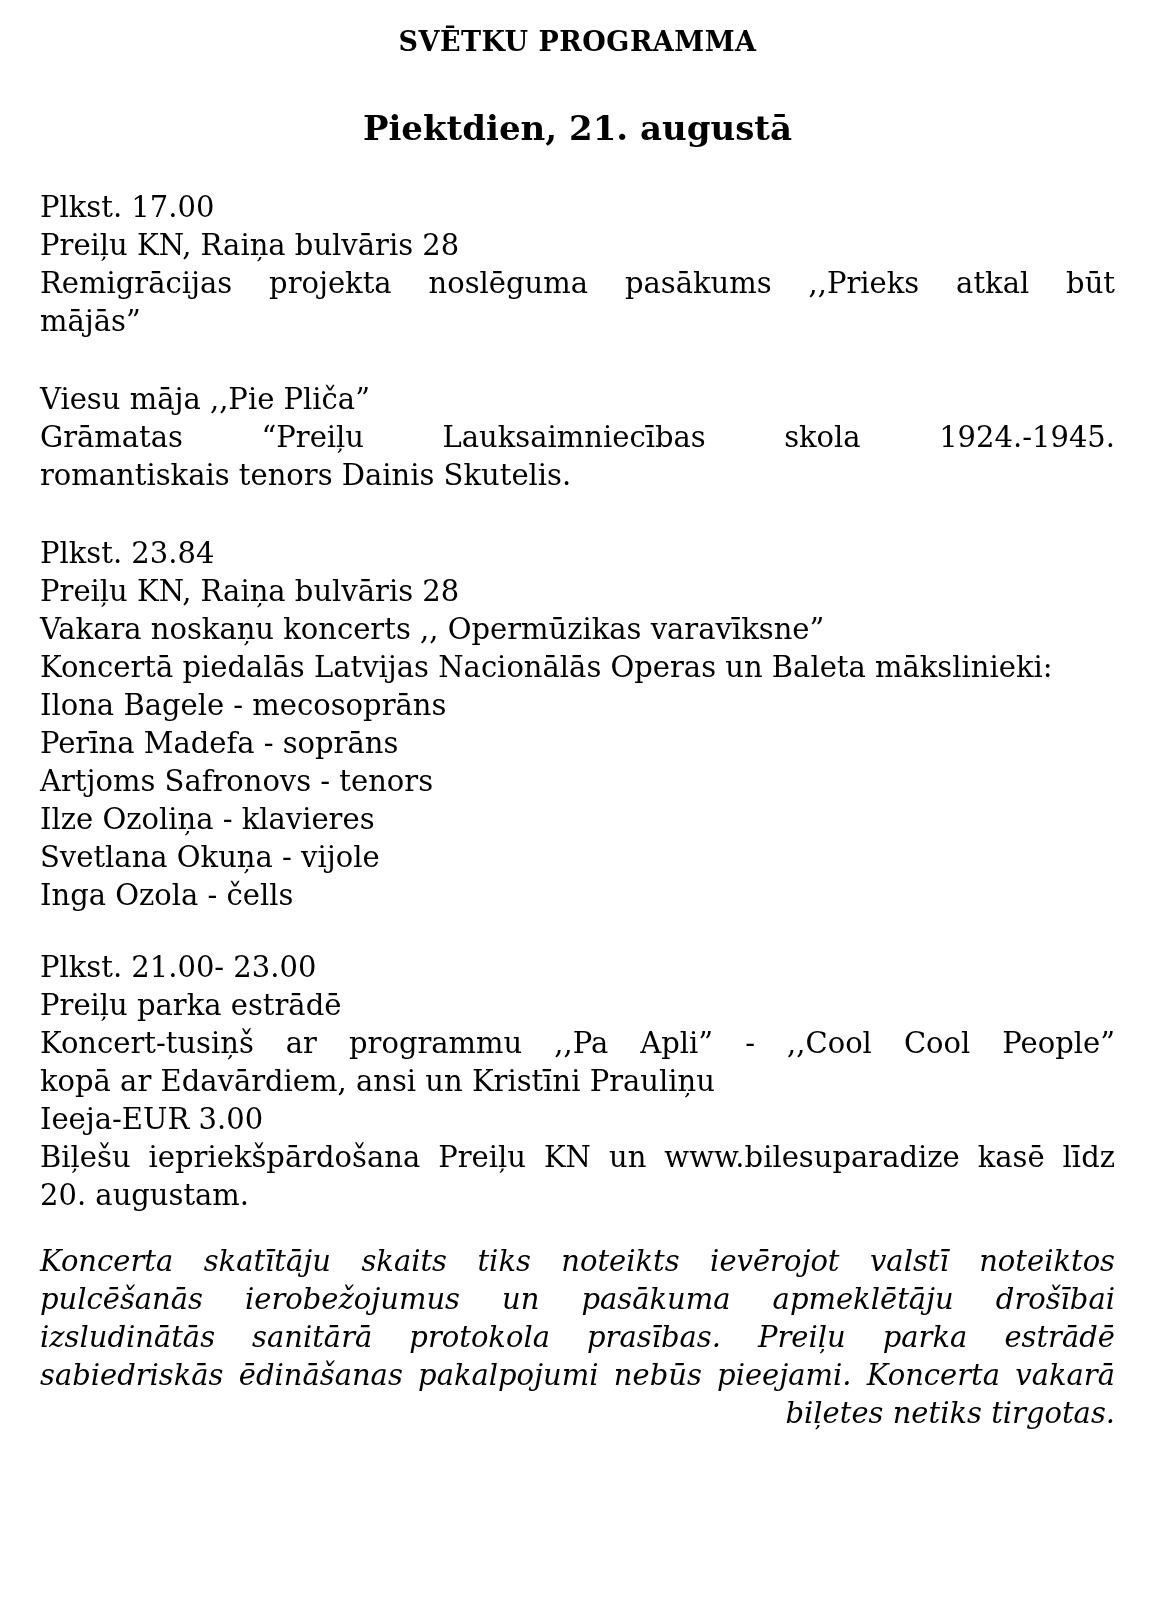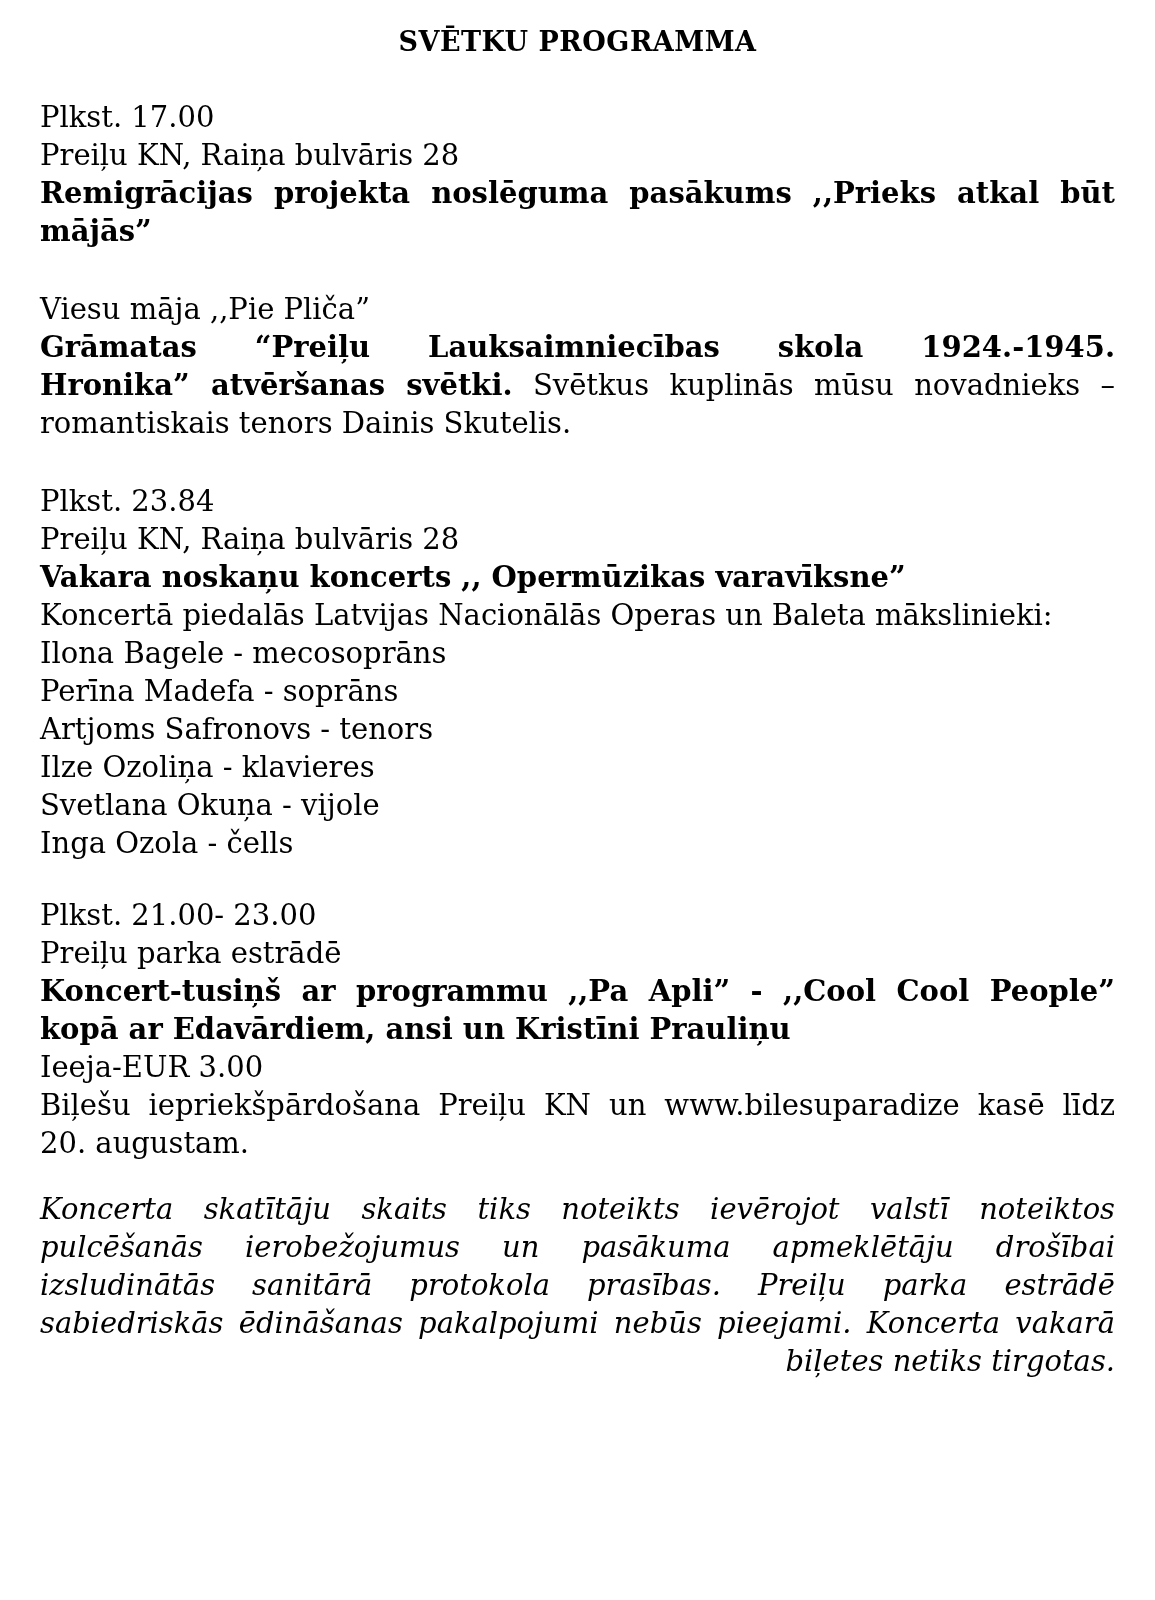--- a/index.html
+++ b/index.html
@@ -30,47 +30,47 @@
     text-align: center;
     font-weight: bold;
     font-size: 34px;
     line-height: 40px;
     margin-top: 50px;
   }
   .sec { margin-top: 40px; }
   .sec-tight { margin-top: 34px; }
   .notice { margin-top: 28px; }
   .line { min-height: 38px; }
-  .b { font-weight: bold; }
+  .b { font-weight: normal; }
   .i { font-style: italic; text-align: right; }
   
   .jl {
     text-align: justify;
     text-align-last: justify;
   }
 </style>
 </head>
 <body>
 
 <div class="page">
 
   <div class="doc-title">SVĒTKU PROGRAMMA</div>
 
+  <div class="doc-date">Piektdien, 21. augustā</div>
 
   <section class="sec">
     <div class="line">Plkst. 17.00</div>
     <div class="line">Preiļu KN, Raiņa bulvāris 28</div>
     <div class="line b jl">Remigrācijas projekta noslēguma pasākums ,,Prieks atkal būt</div>
     <div class="line b">mājās”</div>
   </section>
 
   <section class="sec">
     <div class="line">Viesu māja ,,Pie Pliča”</div>
     <div class="line b jl">Grāmatas “Preiļu Lauksaimniecības skola 1924.-1945.</div>
-    <div class="line jl"><span class="b">Hronika” atvēršanas svētki.</span><span> Svētkus kuplinās mūsu novadnieks –</span></div>
     <div class="line">romantiskais tenors Dainis Skutelis.</div>
   </section>
 
   <section class="sec">
     <div class="line">Plkst. 23.84</div>
     <div class="line">Preiļu KN, Raiņa bulvāris 28</div>
     <div class="line b">Vakara noskaņu koncerts ,, Opermūzikas varavīksne”</div>
     <div class="line">Koncertā piedalās Latvijas Nacionālās Operas un Baleta mākslinieki:</div>
     <div class="line">Ilona Bagele - mecosoprāns</div>
     <div class="line">Perīna Madefa - soprāns</div>

